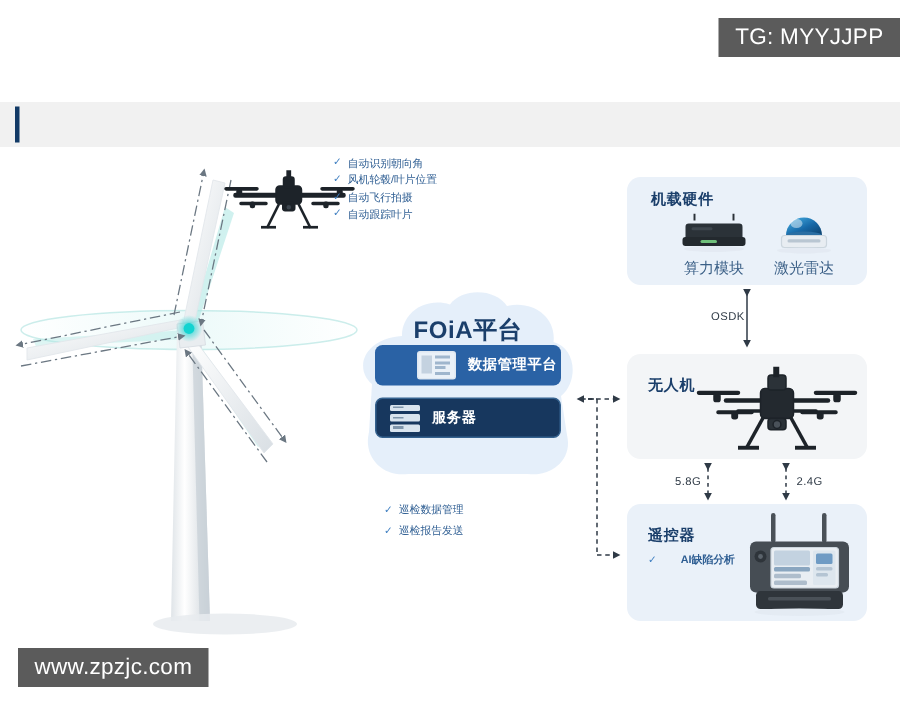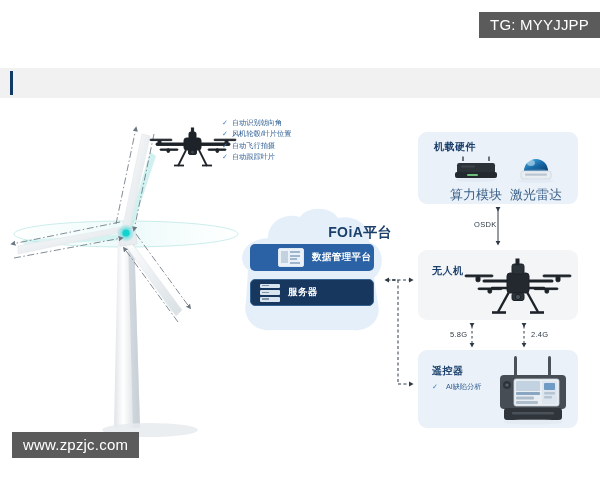--- a/index.html
+++ b/index.html
@@ -40,41 +40,41 @@
     font-size:15px;font-weight:bold;color:#3b3b3b;letter-spacing:1px;
     position:relative;display:inline-block;
   }
   .logo-dot{
     position:absolute;left:15px;top:4px;width:8px;height:8px;border-radius:50%;
     border:2px solid #12b6c9;box-sizing:border-box;
   }
   .logo-cn{font-size:14px;font-weight:bold;color:#3b3b3b;letter-spacing:1px;}
 
   
-  .canvas{position:absolute;left:0;top:98px;width:600px;height:345px;background:#fff;margin-top:14px;}
+  .canvas{position:absolute;left:0;top:98px;width:600px;height:345px;background:#fff;}
 
   
   .turbine{position:absolute;left:0px;top:0px;width:240px;height:340px;}
 
   
   .drone-top{position:absolute;left:148px;top:12px;width:90px;height:48px;}
 
   
   .bullets{position:absolute;left:222px;top:7px;}
   .bullets .b{
     display:flex;align-items:flex-start;gap:4px;margin-bottom:3.5px;
     font-size:7.2px;color:#2d5d92;line-height:1.1;white-space:nowrap;
   }
   .bullets .chk{color:#3f7fc1;font-size:7px;line-height:1.1;}
 
   
   .cloud-wrap{position:absolute;left:232px;top:96px;width:160px;height:135px;}
   .cloud-title{
-    position:absolute;left:0;top:16px;width:160px;text-align:right;
-    font-size:14px;font-weight:bold;color:#1b3f6b;letter-spacing:.4px;
+    position:absolute;left:0;top:16px;width:160px;text-align:center;
+    font-size:16px;font-weight:bold;color:#1b3f6b;letter-spacing:.4px;
   }
   .cloud-box{
     position:absolute;left:18px;width:124px;height:27px;border-radius:5px;
     display:flex;align-items:center;gap:8px;padding-left:9px;box-sizing:border-box;
     color:#ffffff;font-size:9.5px;font-weight:bold;letter-spacing:.4px;
   }
   .cloud-box.data{top:36px;background:#2a62a5;padding-left:28px;}
   .cloud-box.server{top:71px;background:#17375e;border:1px solid #35628f;}
 
   .mini-monitor{
@@ -102,30 +102,30 @@
   .cloud-checks .chk{color:#3f7fc1;font-size:7px;}
 
   
   .panel{
     position:absolute;background:#eaf1f9;border-radius:9px;
   }
   .panel-title{
     position:absolute;font-size:10px;font-weight:bold;color:#1b3f6b;letter-spacing:.5px;
   }
   .panel-label{
-    position:absolute;font-size:13px;color:#3a5f86;text-align:center;white-space:nowrap;
+    position:absolute;font-size:10px;color:#3a5f86;text-align:center;white-space:nowrap;
   }
 
   #panel-hw{left:418px;top:20px;width:160px;height:72px;}
   #panel-uav{left:418px;top:138px;width:160px;height:70px;background:#f3f5f7;}
   #panel-rc{left:418px;top:238px;width:160px;height:78px;}
 
   .rc-check{
-    position:absolute;left:432px;top:270px;display:flex;align-items:center;gap:8px;
-    font-size:7.2px;color:#2d5d92;white-space:nowrap;
+    position:absolute;left:432px;top:270px;display:flex;align-items:center;gap:16px;
+    font-size:7.2px;color:#2d5d92;white-space:nowrap;font-weight:bold;
   }
   .rc-check .chk{color:#3f7fc1;font-size:7px;}
 
   
   .conn-label{
     position:absolute;font-size:7.5px;color:#2f3a46;letter-spacing:.3px;white-space:nowrap;
   }
 
   svg{display:block;overflow:visible;}
   .nosel{user-select:none;}
@@ -281,20 +281,30 @@
       <div class="cloud-box server">
         <span class="mini-rack">
           <i></i>
             <i></i>
             <i></i>
         </span>
         <span>服务器</span>
       </div>
     </div>
 
+    <div class="cloud-checks nosel">
+      <div class="b">
+        <span class="chk">✓</span>
+        <span>巡检数据管理</span>
+      </div>
+      <div class="b">
+        <span class="chk">✓</span>
+        <span>巡检报告发送</span>
+      </div>
+    </div>
 
     <svg width="600" height="345" viewBox="0 0 600 345" style="position:absolute;left:0;top:0;pointer-events:none;">
       <defs>
         <marker id="arS" markerWidth="6" markerHeight="6" refX="3.4" refY="2.6" orient="auto">
           <path d="M0,0 L5,2.6 L0,5.2 z" fill="#2f3a46"></path>
         </marker>
       </defs>
       <g stroke="#2f3a46" stroke-width="1" fill="none">
 
         <path d="M392,168 L412,168" stroke-dasharray="3 2.5" marker-end="url(#arS)"></path>

